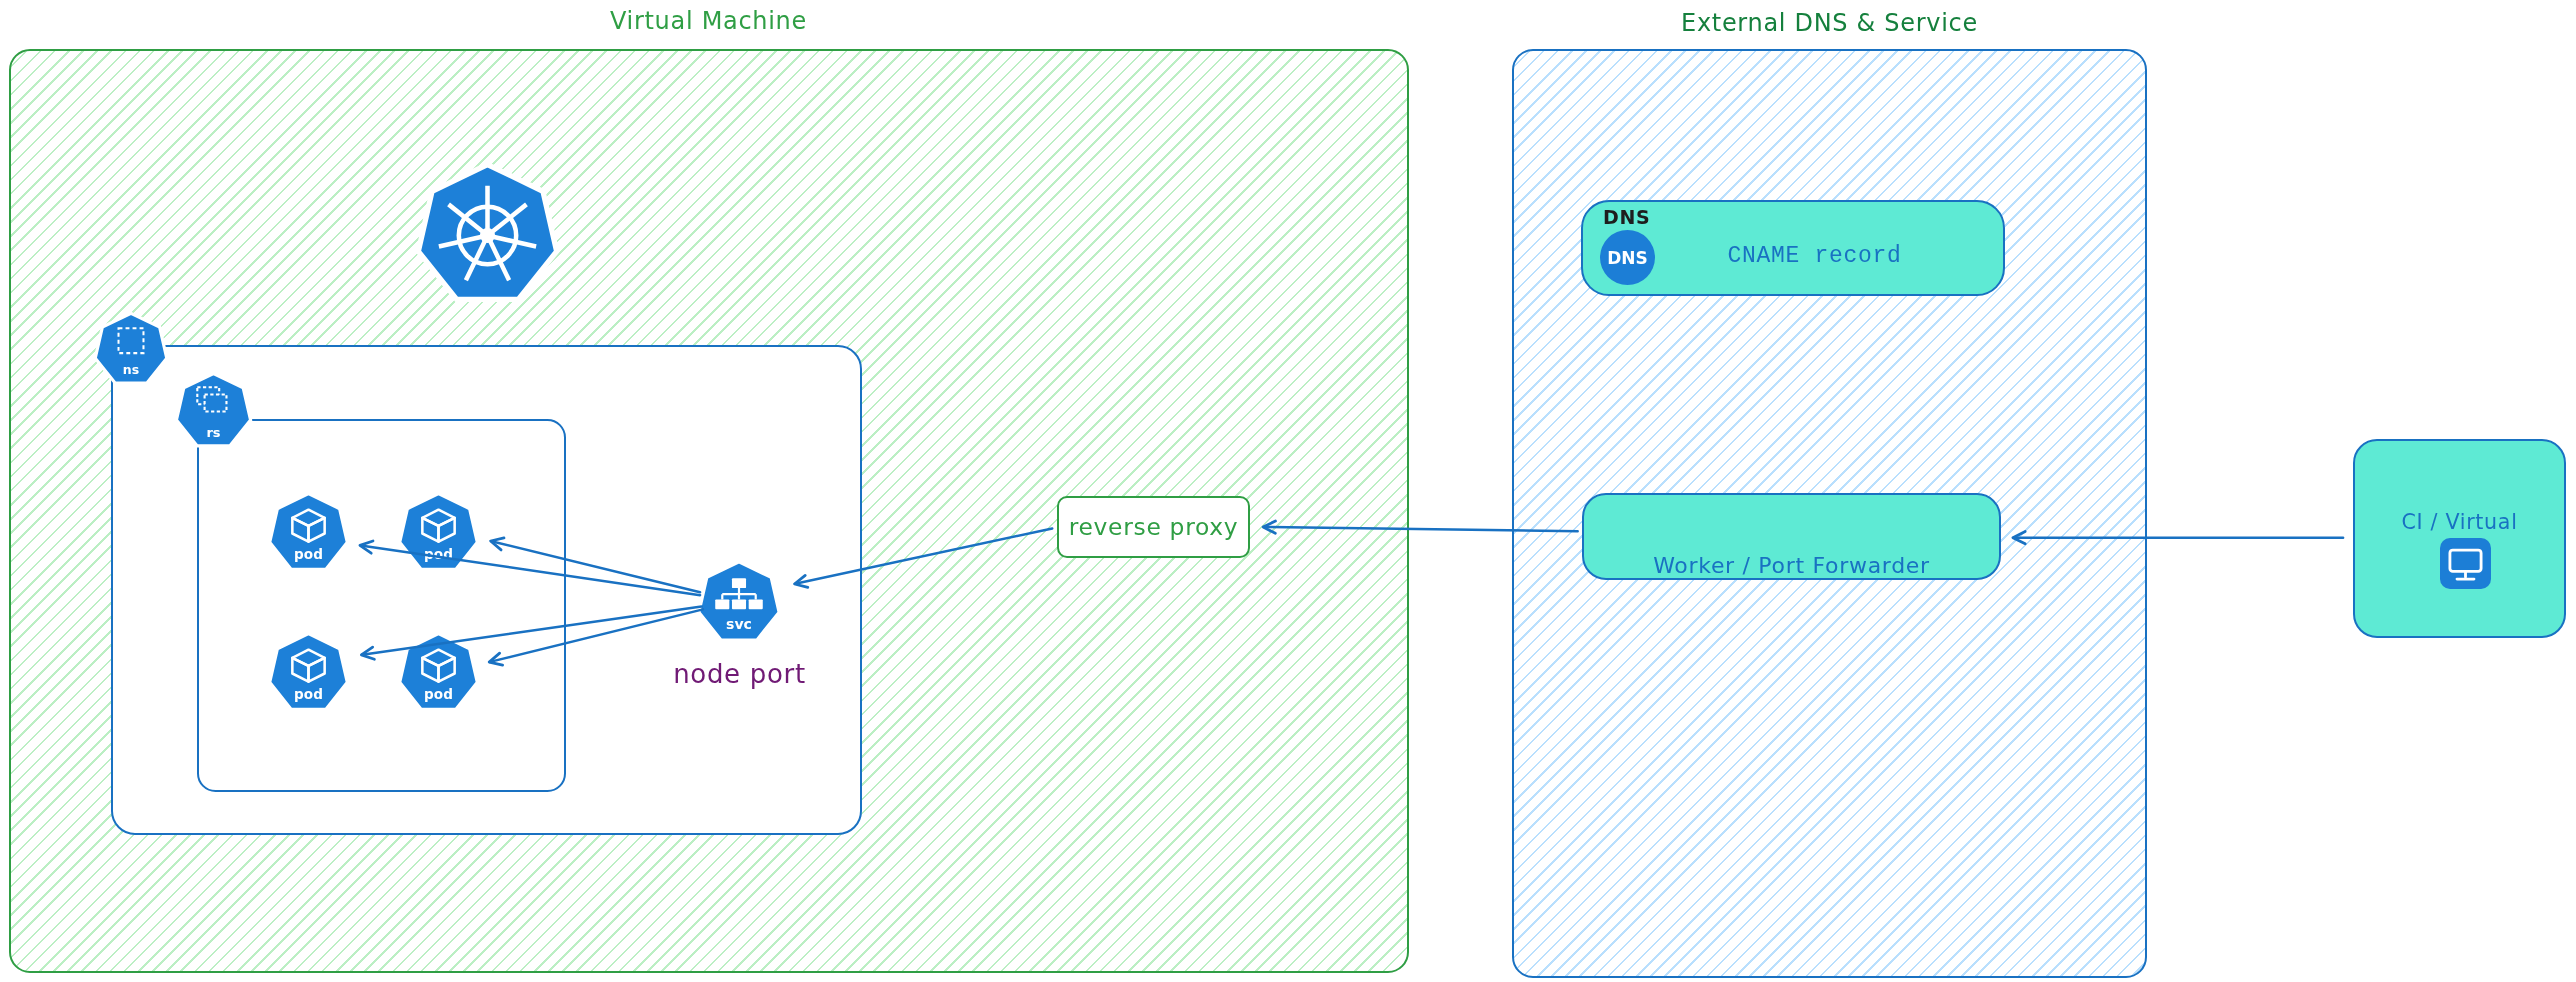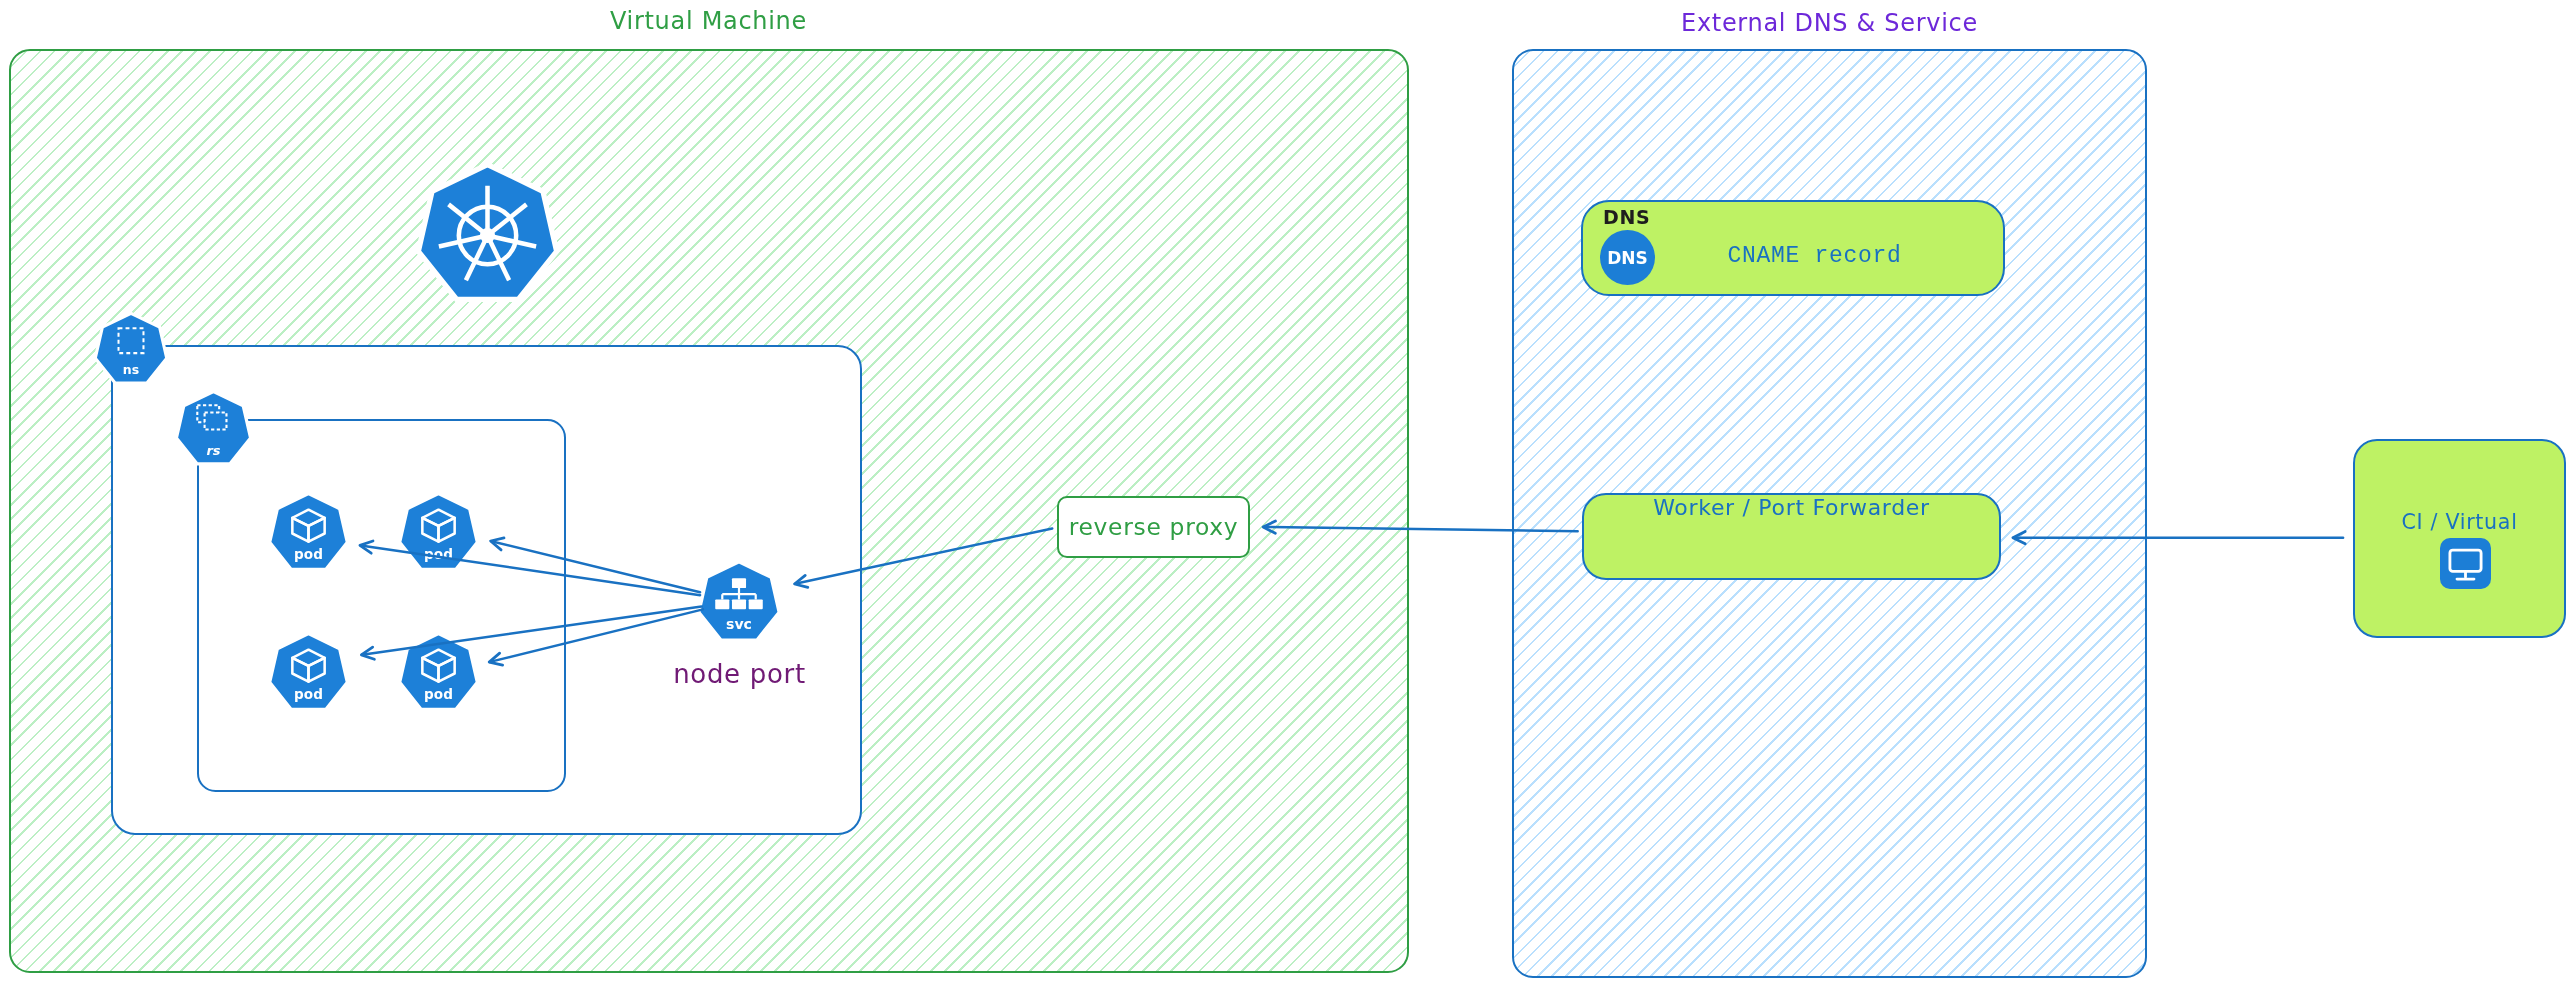--- a/index.html
+++ b/index.html
@@ -30,34 +30,34 @@
       rgba(116,192,252,0.5) 0px, rgba(116,192,252,0.5) 1.8px,
       transparent 1.8px, transparent 10px);
   }
   .group-title {
     font-size: 24px;
     letter-spacing: 0.7px;
     text-align: center;
     font-weight: 500;
   }
   .title-green { color: #2f9e44; }
-  .title-blue  { color: #6d28d9; }
+  .title-blue  { color: #15803d; }
 
   
   .k8s-frame {
     background: #ffffff;
     border: 2.8px solid #1971c2;
     border-radius: 24px;
   }
   .card {
-    background: #bef264;
+    background: #5eead4;
     border: 2.8px solid #1971c2;
     border-radius: 25.6px;
     display: flex;
-    align-items: flex-start;
+    align-items: flex-end;
     justify-content: center;
   }
   .card-label {
     color: #1971c2;
     letter-spacing: 0.7px;
     text-align: center;
   }
 
   
   .rp-box {
@@ -138,21 +138,21 @@
   </div>
 
   <div class="abs icon" style="left:92px; top:311px; width:78px; height:78px; z-index:3;">
     <svg viewBox="0 0 100 100">
       <polygon points="50,3 86.7,20.7 95.8,60.5 70.4,92.3 29.6,92.3 4.2,60.5 13.3,20.7" fill="#1d80d8" stroke="#ffffff" stroke-width="4"></polygon>
       <rect x="34" y="22" width="32" height="32" fill="none" stroke="#ffffff" stroke-width="2.6" stroke-dasharray="5 4"></rect>
       <text x="50" y="81" text-anchor="middle" font-size="16" fill="#ffffff">ns</text>
     </svg>
   </div>
 
-  <div class="abs icon" style="left:173px; top:389px; width:81px; height:81px; z-index:4;font-style:italic;">
+  <div class="abs icon" style="left:173px; top:371px; width:81px; height:81px; z-index:4;">
     <svg viewBox="0 0 100 100">
       <polygon points="50,3 86.7,20.7 95.8,60.5 70.4,92.3 29.6,92.3 4.2,60.5 13.3,20.7" fill="#1d80d8" stroke="#ffffff" stroke-width="4"></polygon>
       <g stroke="#ffffff" stroke-width="2.6" stroke-dasharray="4 3">
         <rect x="30" y="20" width="27" height="21" fill="none"></rect>
         <rect x="39" y="29" width="27" height="21" fill="#1d80d8"></rect>
       </g>
       <text x="50" y="81" text-anchor="middle" font-size="16" fill="#ffffff">rs</text>
     </svg>
   </div>
 

